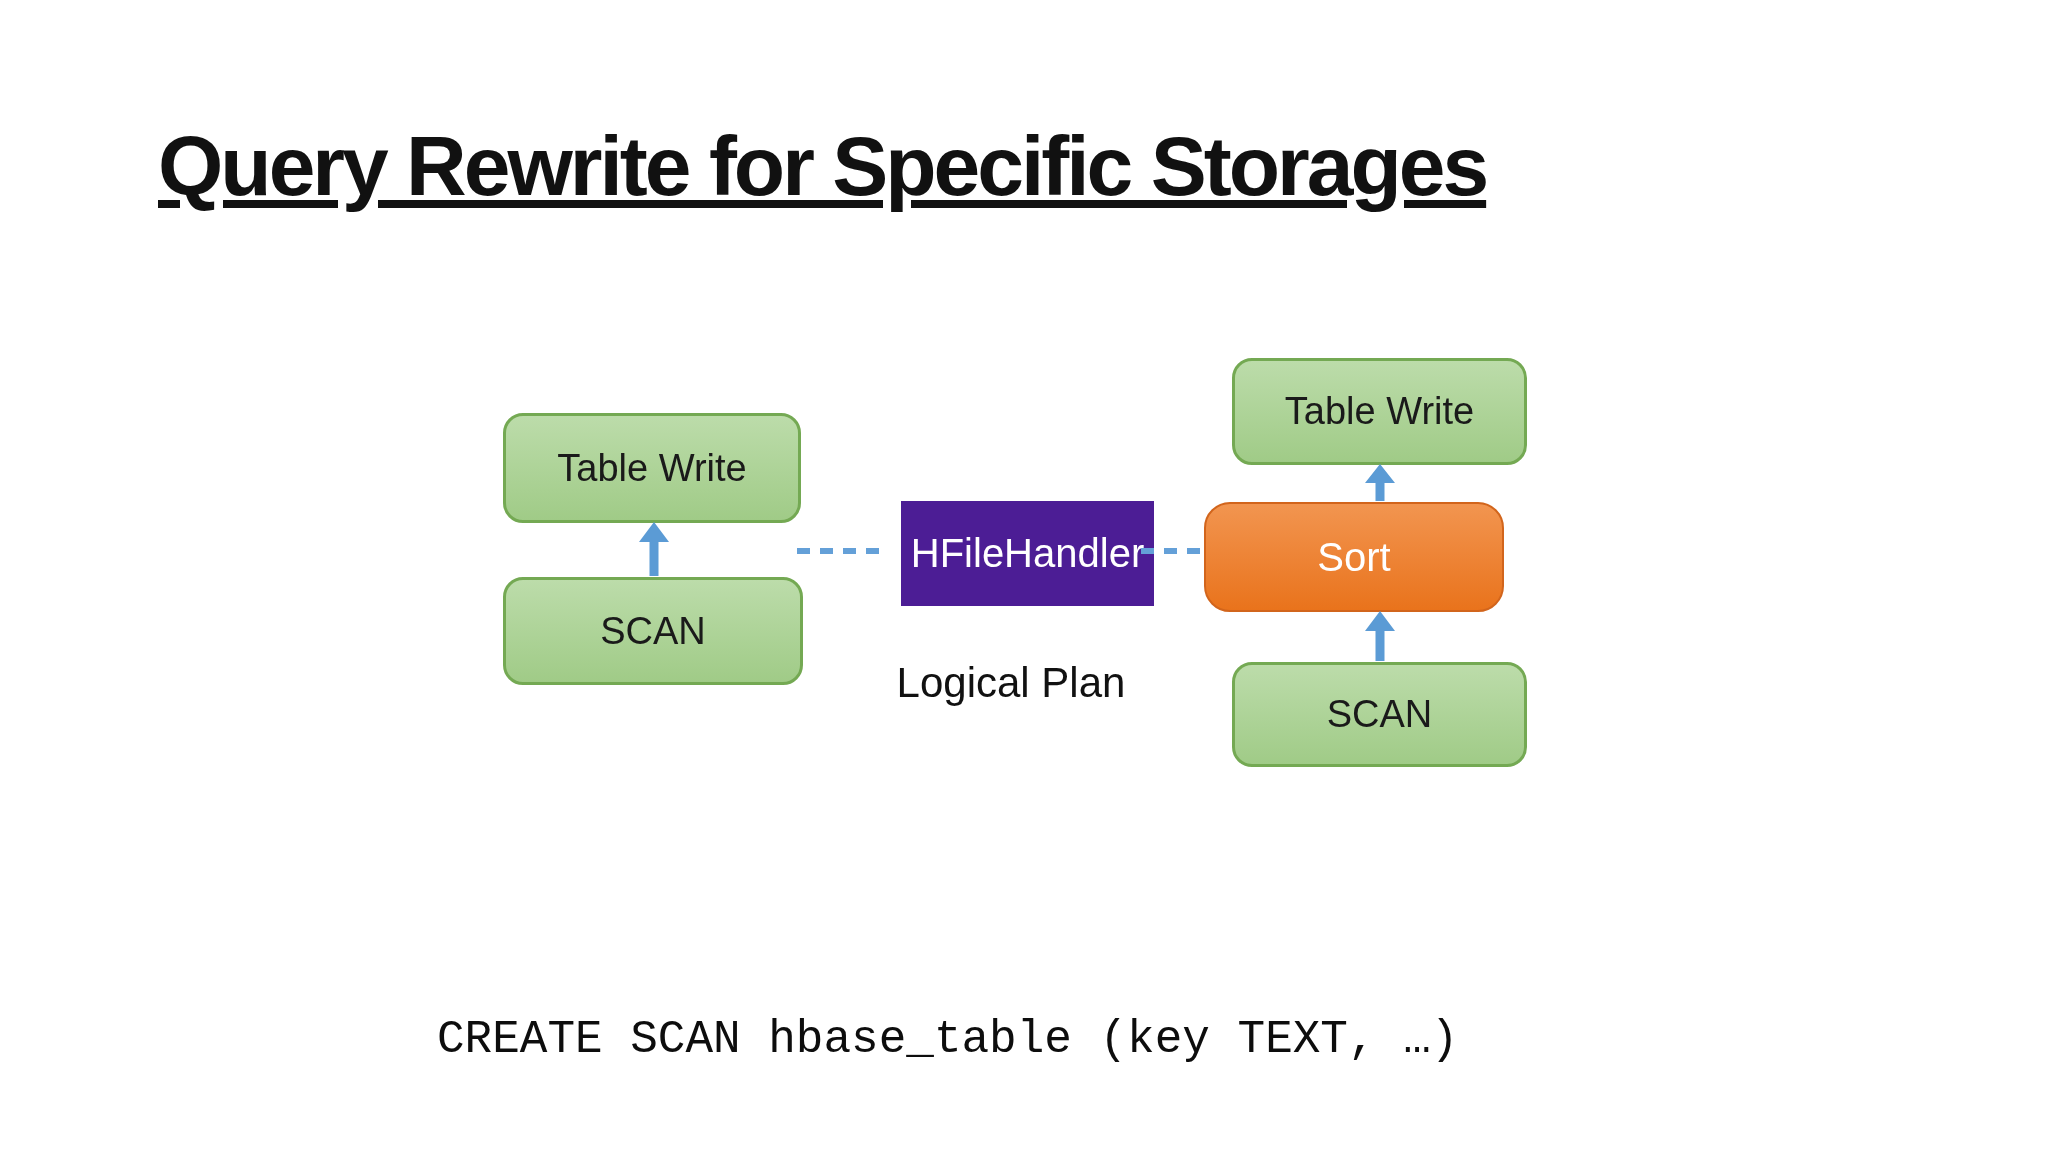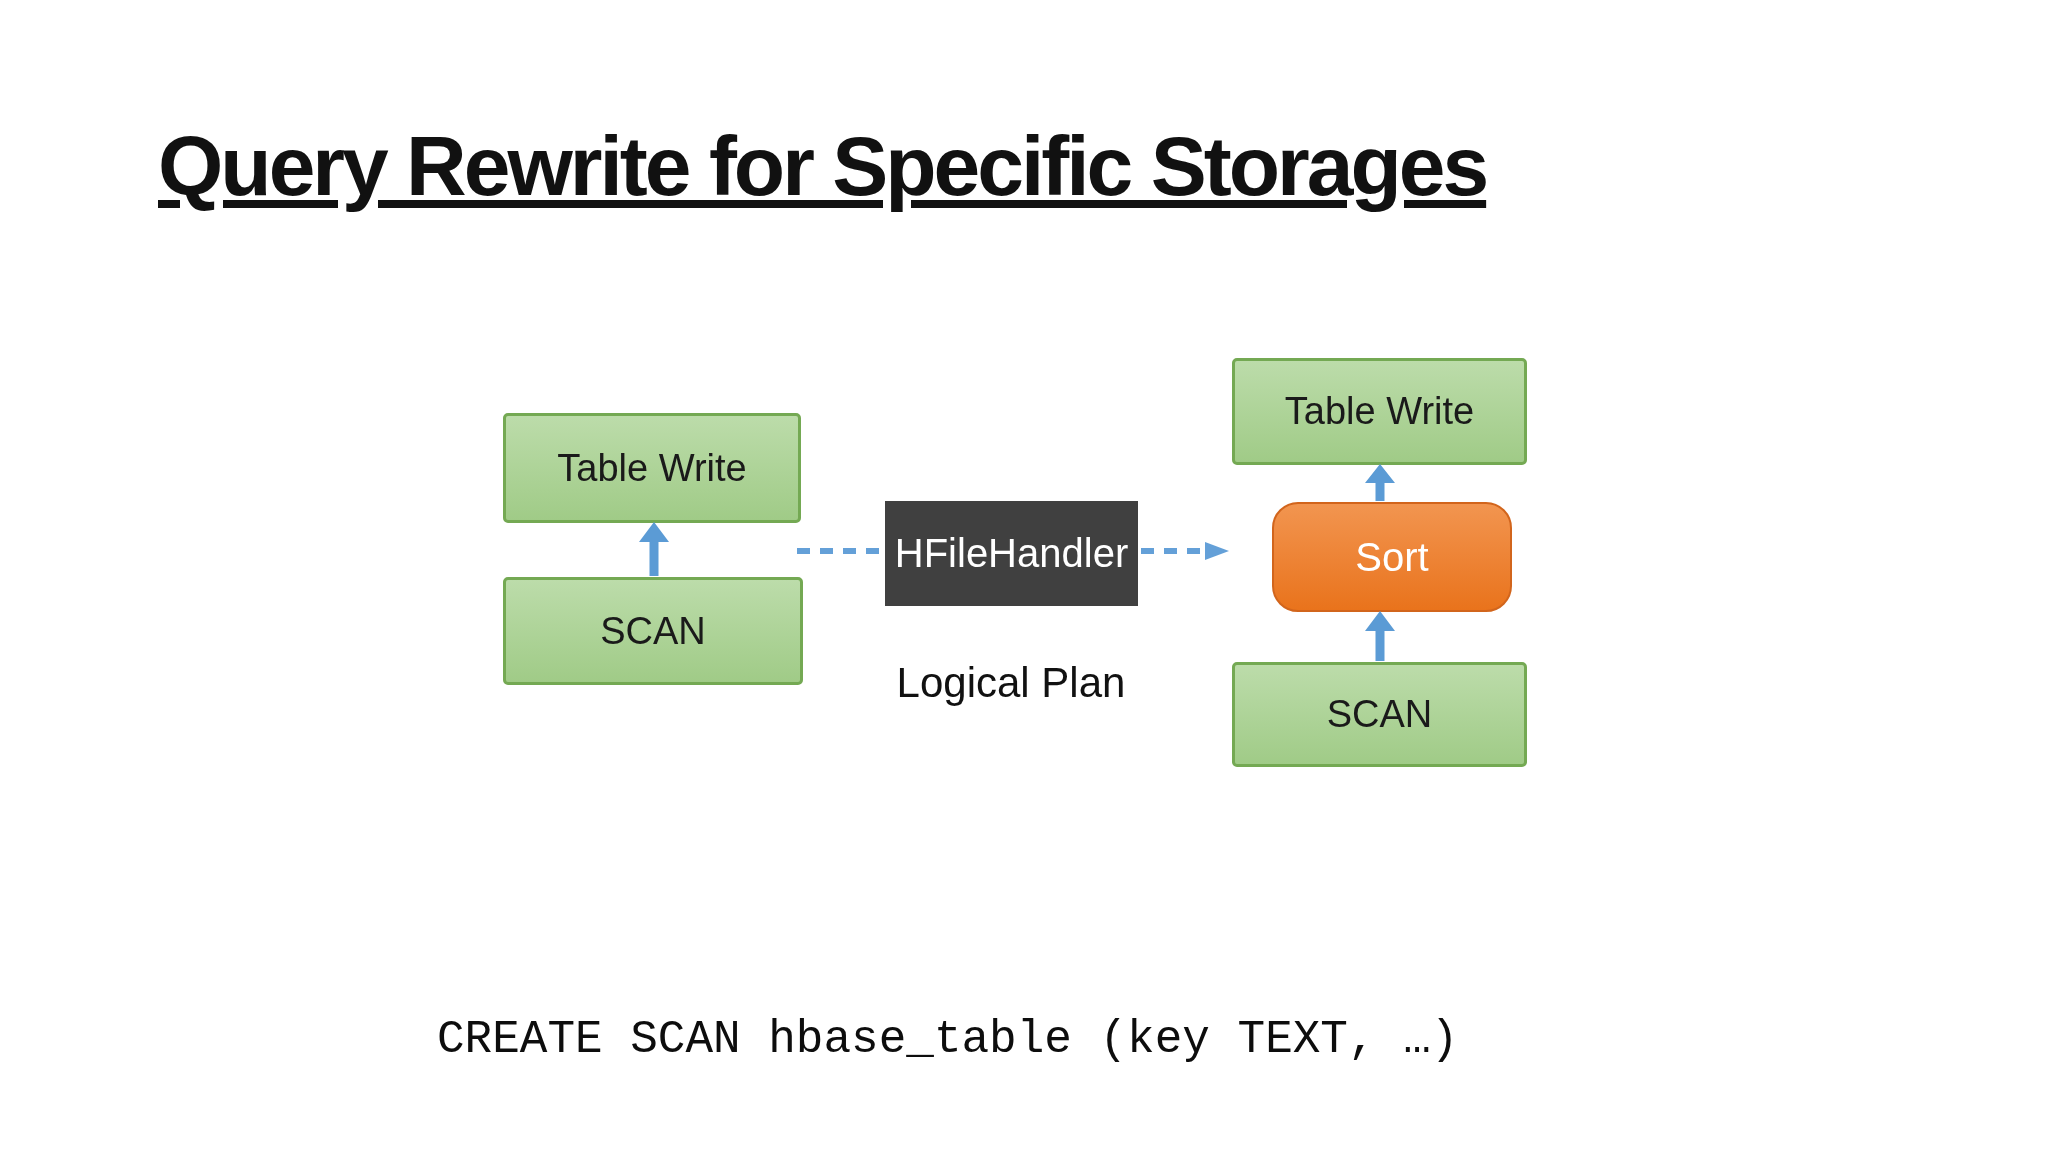--- a/index.html
+++ b/index.html
@@ -24,53 +24,54 @@
     position:absolute;
     display:flex;align-items:center;justify-content:center;
     box-sizing:border-box;
     font-size:38px;
     color:#1a1a1a;
     white-space:nowrap;
   }
   .node.green{
     background:linear-gradient(180deg,#bcdcaa 0%,#a0cb87 100%);
     border:3px solid #74a953;
-    border-radius:5px;
+    border-radius:20px;
   }
   .node.orange{
     background:linear-gradient(180deg,#f29550 0%,#e9731c 100%);
     border:2px solid #d2651c;
     border-radius:26px;
     color:#ffffff;
     font-size:40px;
   }
   .node.blue{
-    background:#404040;
+    background:#4c1d95;
     border:none;
     border-radius:0;
     color:#ffffff;
     font-size:40px;
+    margin-left:16px;
   }
   
   .l-tw{left:503px;top:413px;width:298px;height:110px;}
   .l-scan{left:503px;top:577px;width:300px;height:108px;}
   
   .handler{left:885px;top:501px;width:253px;height:105px;}
   .caption{
     position:absolute;
     left:861px;top:618px;width:300px;
     text-align:center;
     font-size:42px;line-height:52px;
     color:#111111;
     margin-top:39px;
   }
   .caption span{display:block;}
   
   .r-tw{left:1232px;top:358px;width:295px;height:107px;}
-  .r-sort{left:1272px;top:502px;width:240px;height:110px;}
+  .r-sort{left:1204px;top:502px;width:300px;height:110px;}
   .r-scan{left:1232px;top:662px;width:295px;height:105px;}
   .arrow{position:absolute;display:block;}
   .code{
     position:absolute;
     left:437px;top:893px;
     font-family:"Liberation Mono", monospace;
     font-size:46px;
     line-height:59px;
     color:#0d0d0d;
     white-space:pre;

